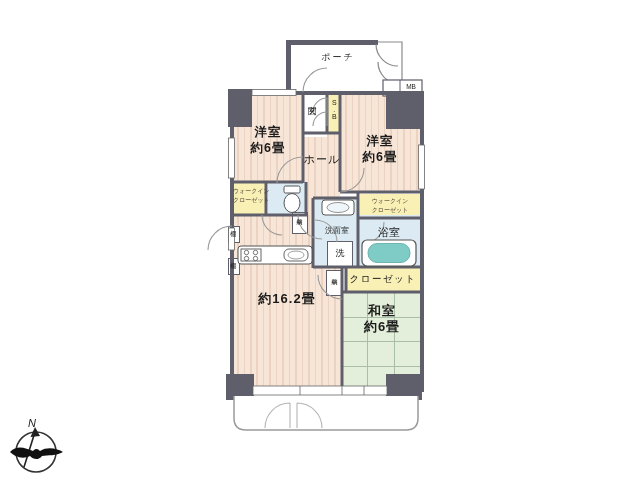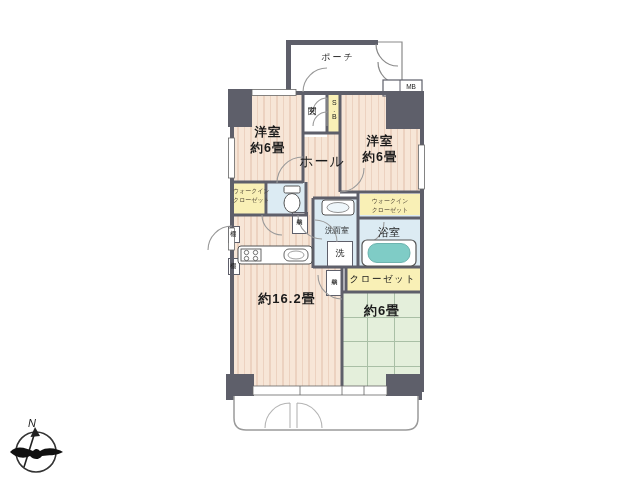--- a/index.html
+++ b/index.html
@@ -156,21 +156,21 @@
   <div class="lbl vert" style="left:329px;top:99px;font-size:7px;letter-spacing:0;">S.B</div>
 
   <div class="lbl big c" style="left:236px;top:125px;width:64px;">
     <div>洋室</div>
     <div>約6畳</div>
   </div>
   <div class="lbl big c" style="left:342px;top:134px;width:76px;">
     <div>洋室</div>
     <div>約6畳</div>
   </div>
-  <div class="lbl" style="left:299px;top:153px;width:46px;text-align:center;font-size:14px;letter-spacing:1px;">ホール</div>
+  <div class="lbl" style="left:299px;top:153px;width:46px;text-align:center;font-size:11px;letter-spacing:1px;">ホール</div>
 
   <div class="lbl tiny c" style="left:233px;top:187px;width:32px;">
     <div>ウォークイン</div>
     <div>クローゼット</div>
   </div>
   <div class="lbl tiny c" style="left:362px;top:197px;width:56px;">
     <div>ウォークイン</div>
     <div>クローゼット</div>
   </div>
 
@@ -180,17 +180,18 @@
   <div class="lbl" style="left:348px;top:273px;width:70px;text-align:center;font-size:9.5px;letter-spacing:1.5px;">クローゼット</div>
   <div class="lbl vert" style="left:295px;top:214px;font-size:6px;letter-spacing:0;">収納</div>
   <div class="lbl vert" style="left:330px;top:274px;font-size:6px;letter-spacing:0;">収納</div>
   <div class="lbl" style="left:230px;top:230px;font-size:6.5px;">棚</div>
   <div class="lbl" style="left:230px;top:262px;font-size:6.5px;">棚</div>
 
   <div class="lbl big c" style="left:237px;top:291px;width:100px;font-size:13px;line-height:1.3;">
     <div>約16.2畳</div>
   </div>
   <div class="lbl big c" style="left:344px;top:303px;width:76px;font-size:13px;">
+    <div>和室</div>
     <div>約6畳</div>
   </div>
 
   <div class="lbl" style="left:28px;top:417px;font-size:11px;font-style:italic;">N</div>
 </div>
 
 </body></html>

